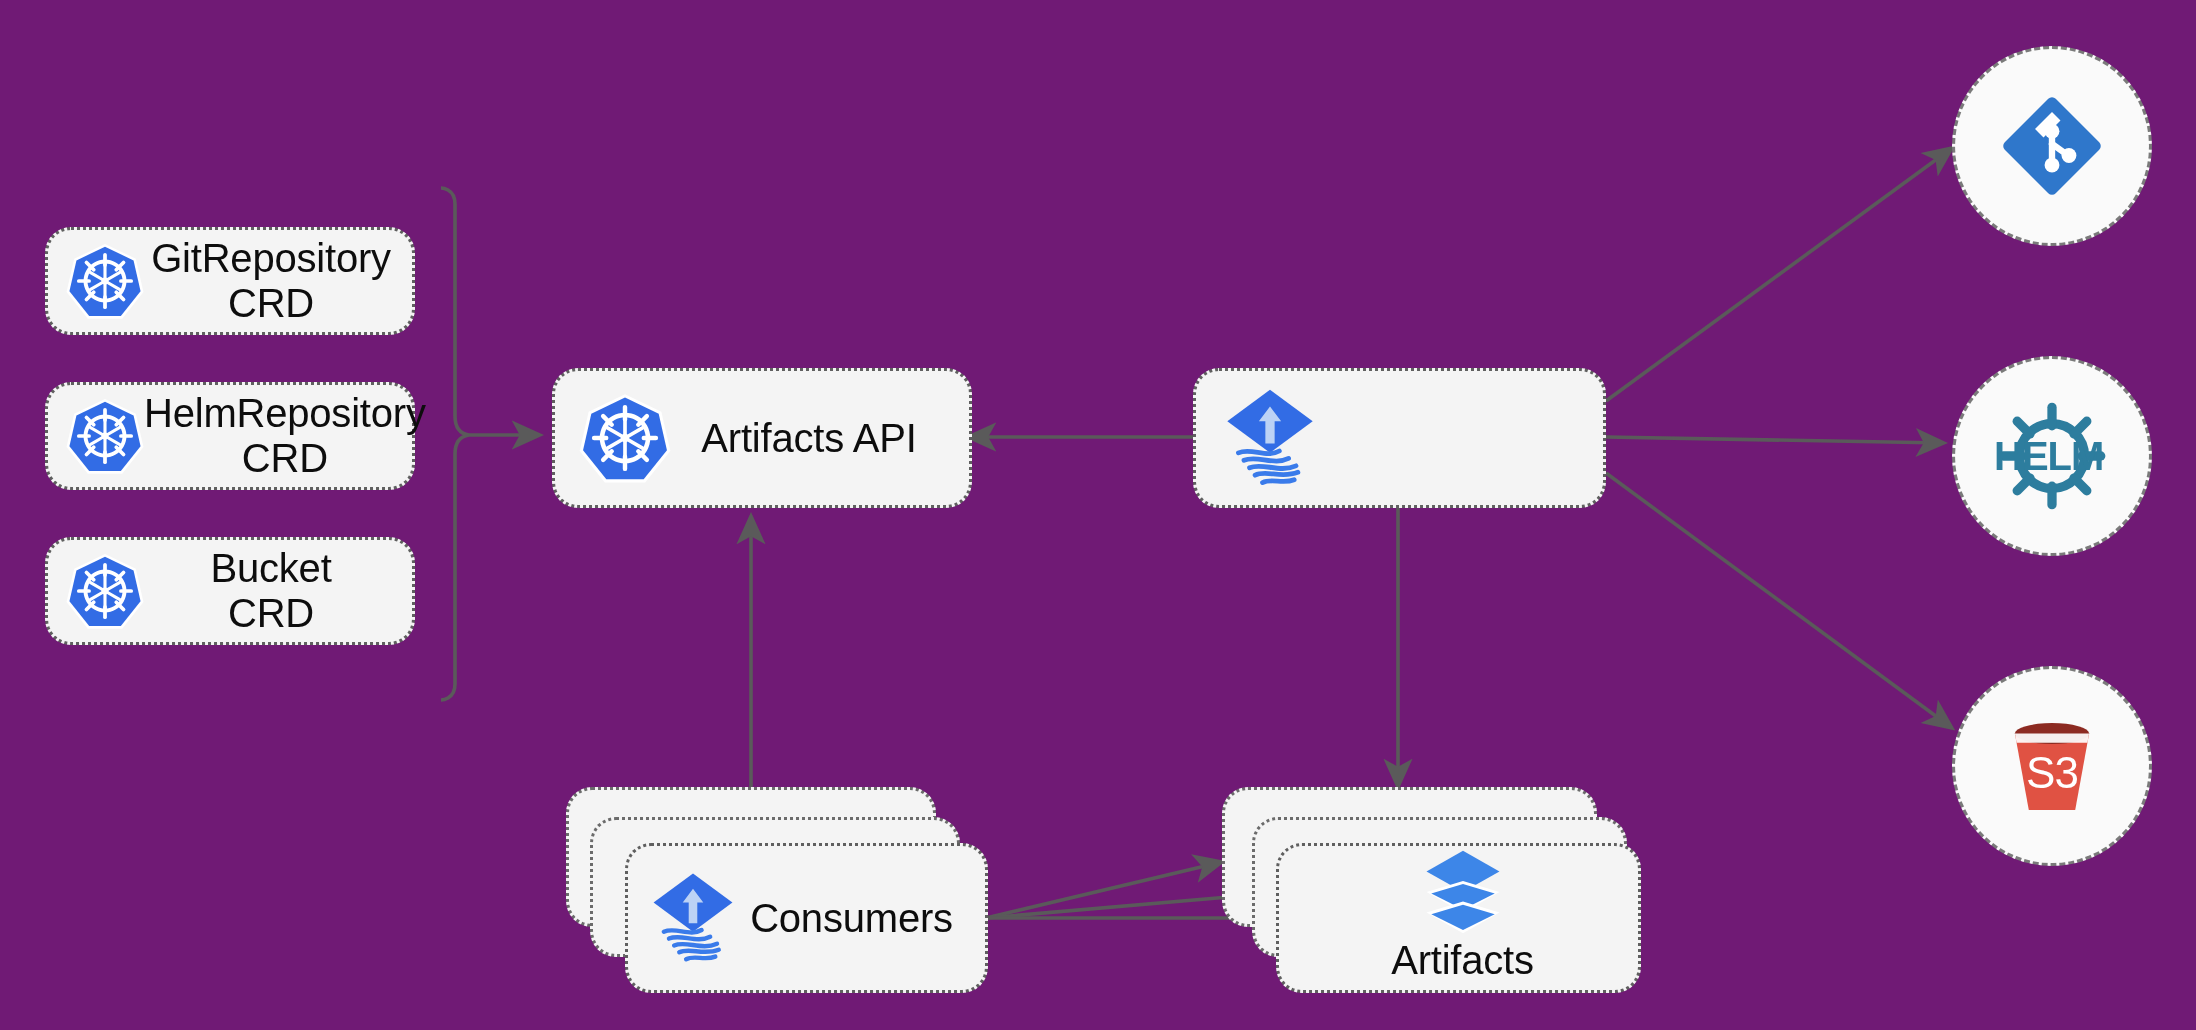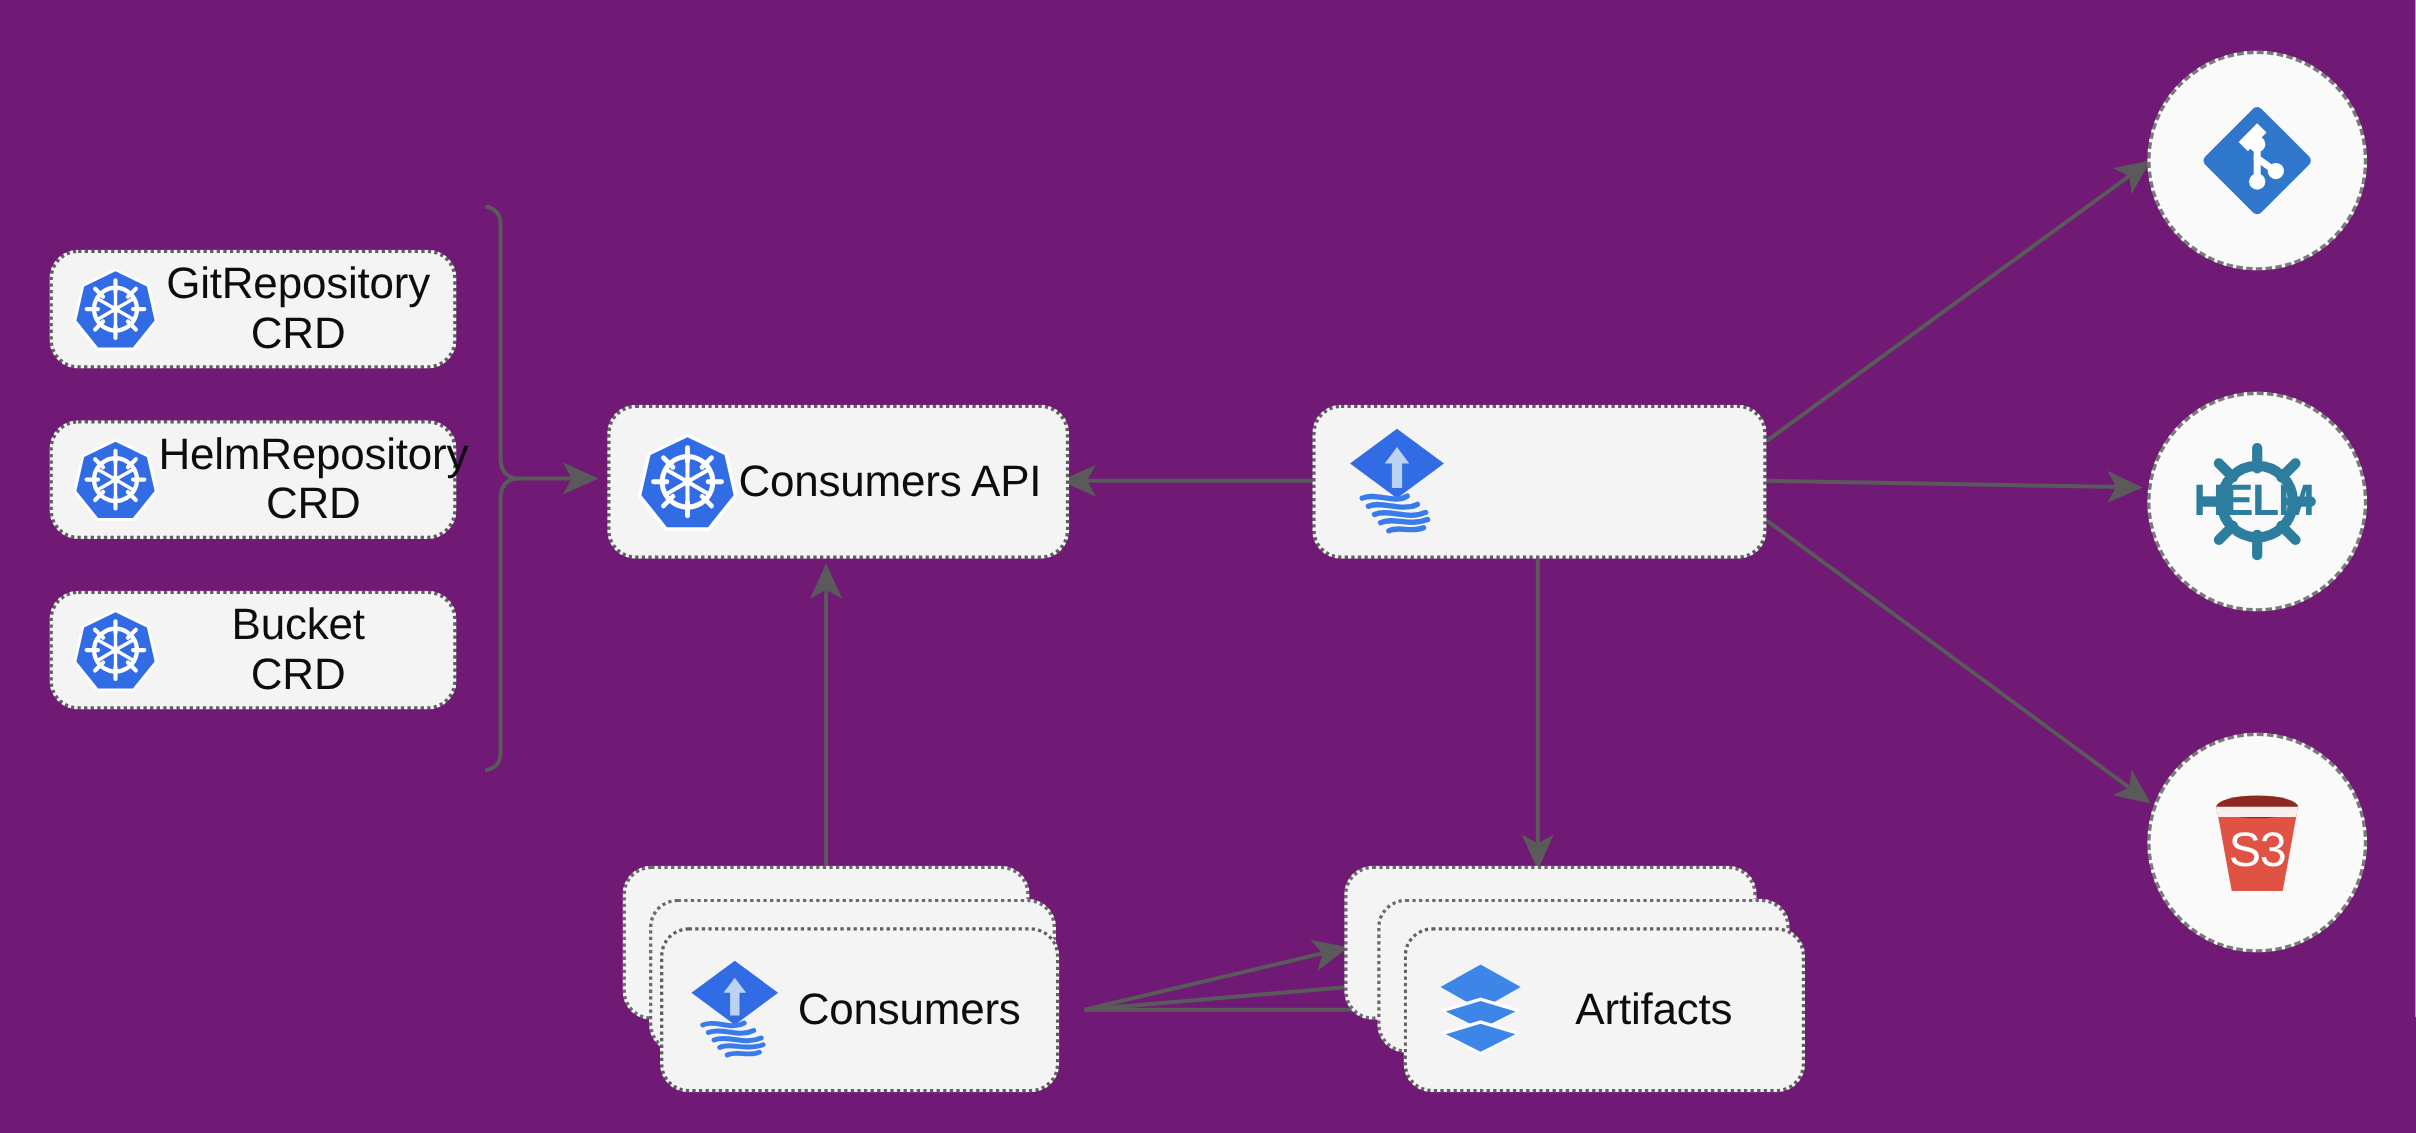--- a/index.html
+++ b/index.html
@@ -245,45 +245,45 @@
     <span class="card-label">Bucket
 CRD</span>
   </div>
 
   <div class="card" style="left:552px; top:368px; width:420px; height:140px; padding:0 22px 0 24px;">
     <span class="icon-slot" style="width:92px;height:92px;">
       <svg width="92" height="92" viewBox="0 0 100 100">
           <use href="#def-kubernetes"></use>
         </svg>
     </span>
-    <span class="card-label" style="flex:1 1 auto;">Consumers API</span>
+    <span class="card-label" style="flex:1 1 auto;">Artifacts API</span>
   </div>
 
   <div class="card" style="left:1193px; top:368px; width:413px; height:140px; padding:0 20px 0 26px;">
     <span class="icon-slot" style="width:96px;height:104px;">
       <svg width="96" height="104" viewBox="0 0 100 112">
           <use href="#def-flux"></use>
         </svg>
     </span>
   </div>
 
   <div class="card shadow-layer" style="left:566px; top:787px; width:370px; height:140px;"></div>
   <div class="card shadow-layer" style="left:590px; top:817px; width:370px; height:140px;"></div>
-  <div class="card" style="left:600px; top:843px; width:363px; height:150px; padding:0 18px 0 22px;justify-content:center;">
+  <div class="card" style="left:625px; top:843px; width:363px; height:150px; padding:0 18px 0 22px;justify-content:center;">
     <span class="icon-slot" style="width:86px;height:96px;">
       <svg width="86" height="96" viewBox="0 0 100 112">
           <use href="#def-flux"></use>
         </svg>
     </span>
     <span class="card-label" style="flex:1 1 auto;">Consumers</span>
   </div>
 
   <div class="card shadow-layer" style="left:1222px; top:787px; width:375px; height:140px;"></div>
   <div class="card shadow-layer" style="left:1252px; top:817px; width:375px; height:140px;"></div>
-  <div class="card" style="left:1276px; top:843px; width:365px; height:150px; padding:0 18px 0 26px;">
+  <div class="card" style="left:1276px; top:843px; width:365px; height:150px; padding:0 18px 0 26px;flex-direction:column;">
     <span class="icon-slot" style="width:82px;height:92px;">
       <svg width="82" height="92" viewBox="0 0 100 116">
           <use href="#def-layers"></use>
         </svg>
     </span>
     <span class="card-label" style="flex:1 1 auto;">Artifacts</span>
   </div>
 
   <div class="circle-node" style="left:1952px; top:46px;">
     <span class="icon-slot">

